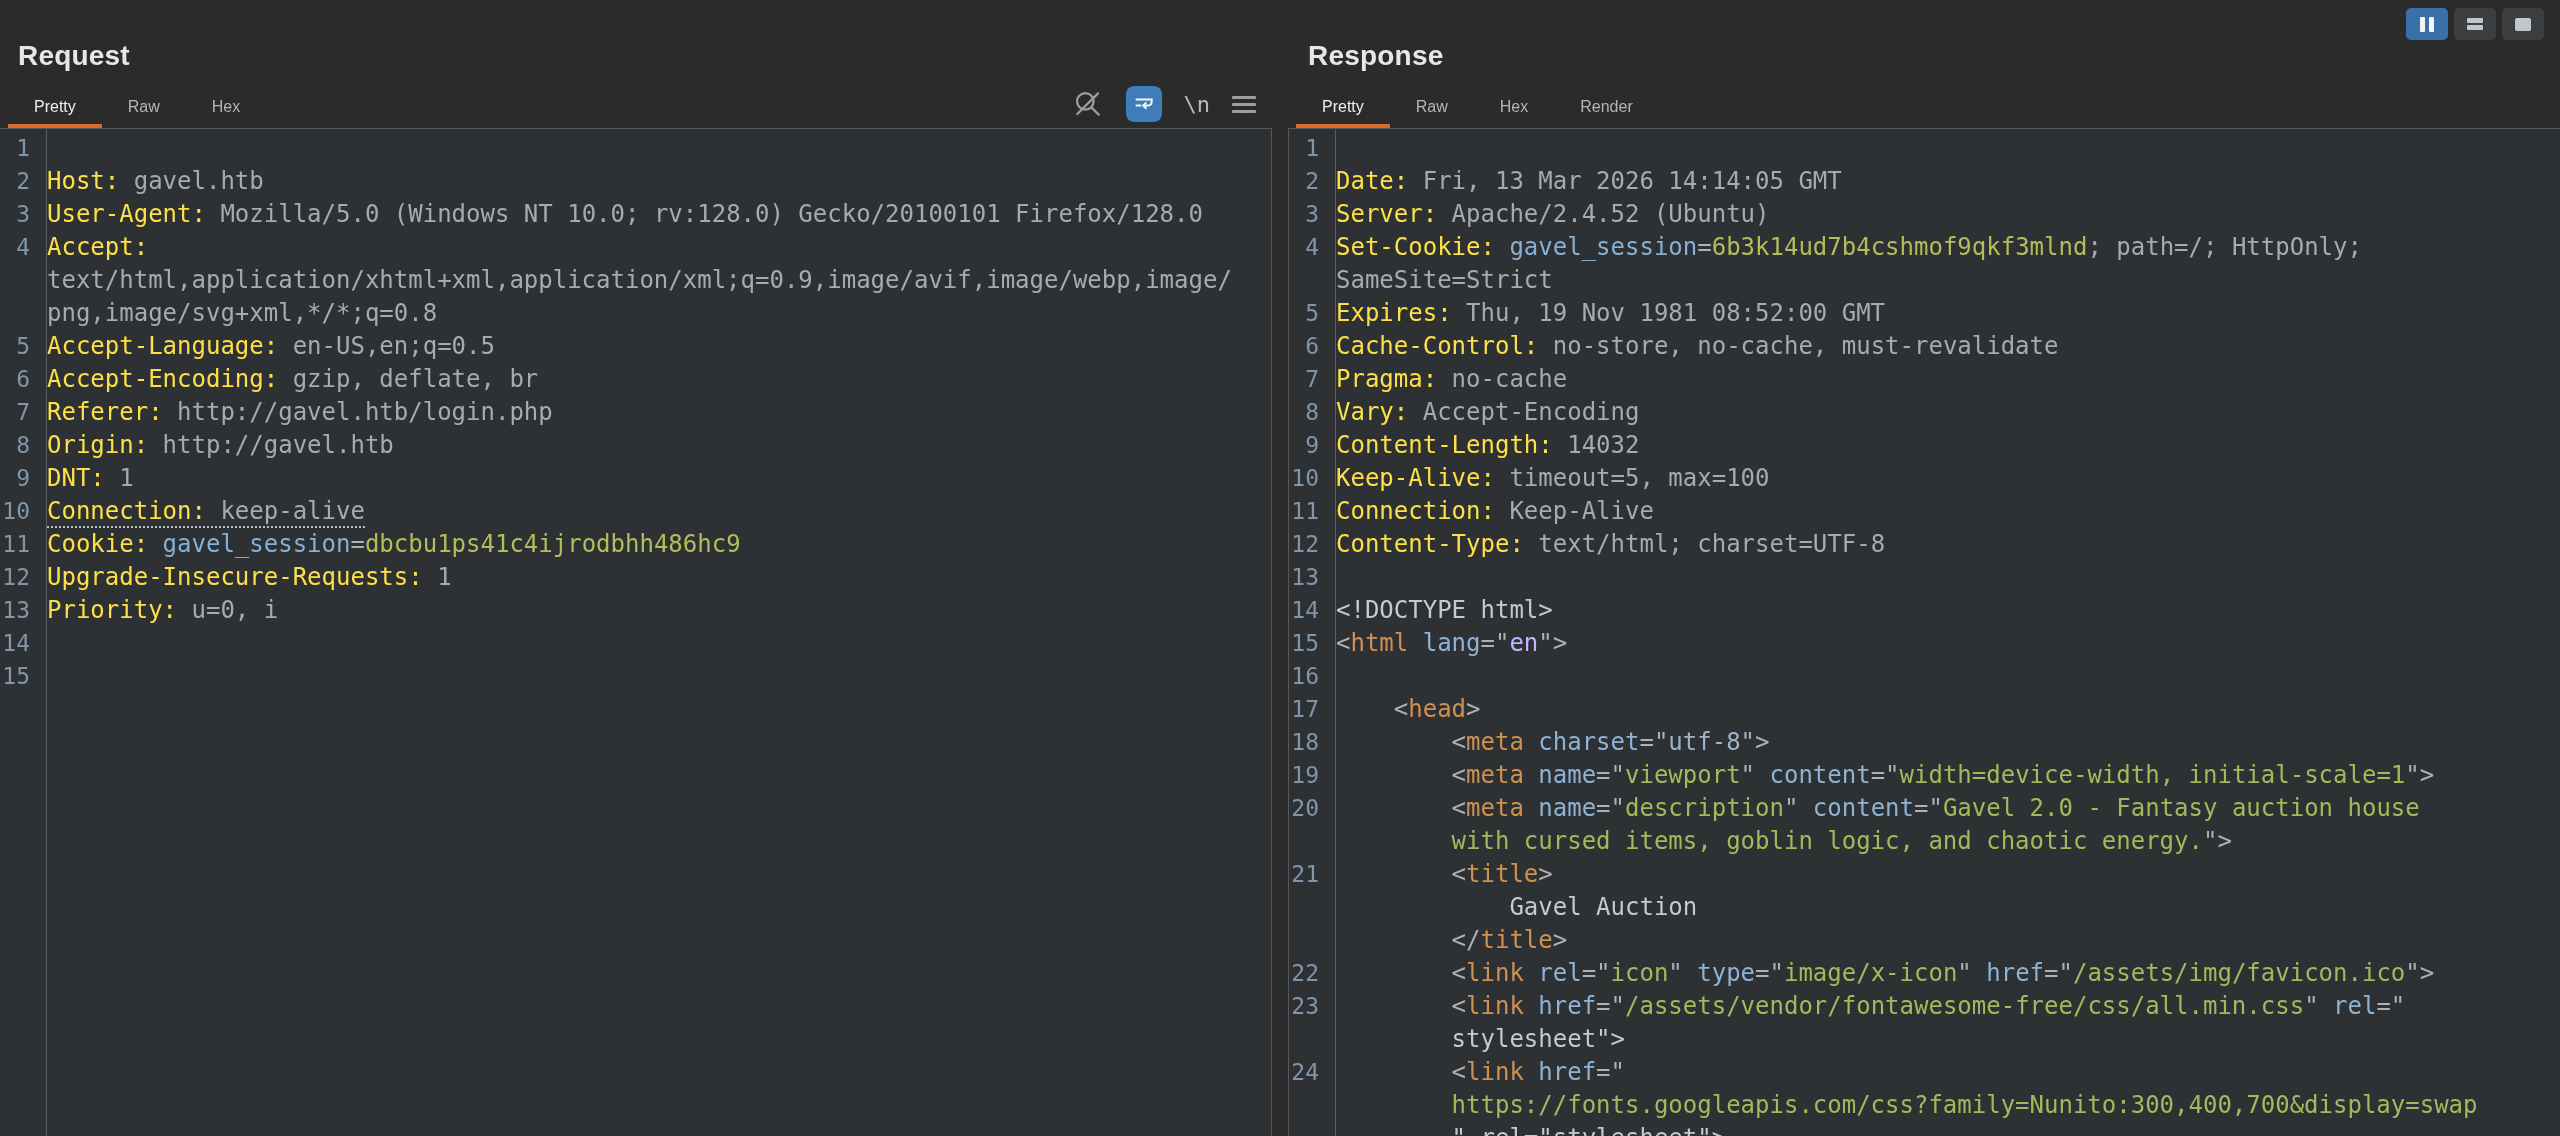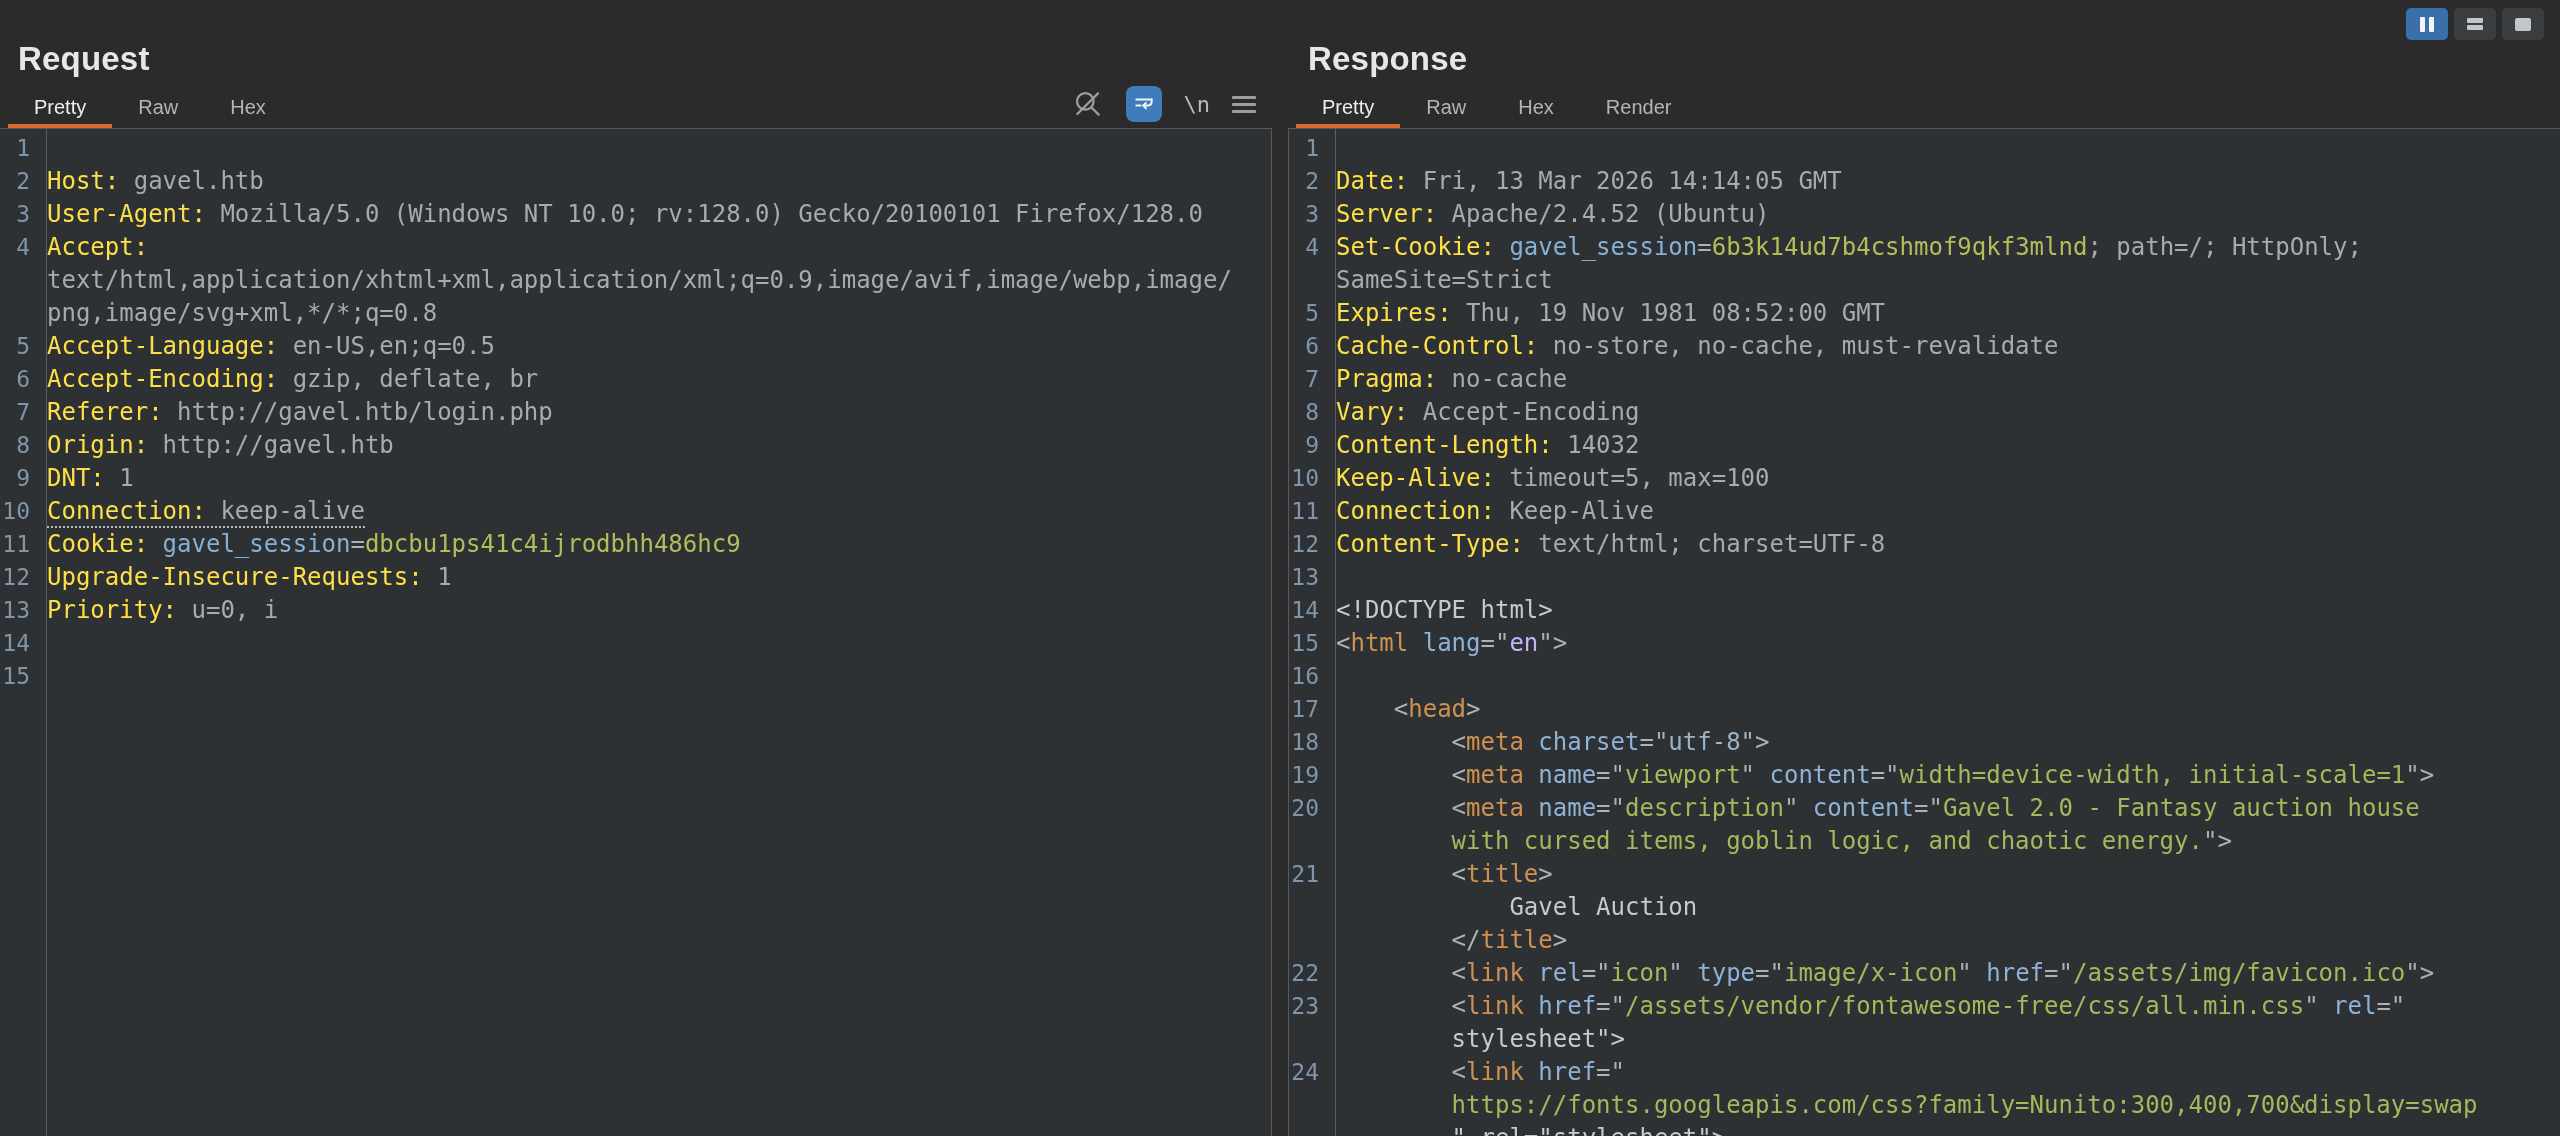--- a/index.html
+++ b/index.html
@@ -13,26 +13,26 @@
   .icon-cols { display:flex; gap:4px; }
   .icon-cols i { display:block; width:5px; height:15px; background:#f2f4f5; border-radius:1px; }
   .icon-rows i { display:block; width:16px; height:5px; background:#c3c6c8; border-radius:1px; margin:2px 0; }
   .icon-single { width:16px; height:13px; background:#c3c6c8; border-radius:2px; }
 
   
   .pane { position:absolute; top:0; height:1136px; }
   .pane-request  { left:0;     width:1272px; }
   .pane-response { left:1288px; width:1492px; }
 
-  .pane-title { font-size:33px; font-weight:700; color:#e5e7e9; padding-left:18px; margin-top:40px; letter-spacing:0.2px; }
+  .pane-title { font-size:28px; font-weight:700; color:#e5e7e9; padding-left:18px; margin-top:40px; letter-spacing:0.2px; }
   .pane-response .pane-title { padding-left:20px; }
 
   .tabbar { position:absolute; top:88px; left:0; right:0; height:40px; display:flex; align-items:flex-end; }
   .tabs { display:flex; padding-left:8px; height:100%; align-items:stretch; }
-  .tab { padding:8px 26px 6px 26px; font-size:20px; color:#b2b6b9; display:flex; align-items:center; cursor:pointer; border-bottom:4px solid transparent; }
+  .tab { padding:8px 26px 6px 26px; font-size:16px; color:#b2b6b9; display:flex; align-items:center; cursor:pointer; border-bottom:4px solid transparent; }
   .tab.active { color:#eceeef; border-bottom:4px solid #d96c2c; }
 
   .tools { margin-left:auto; display:flex; align-items:center; gap:22px; padding-right:16px; padding-bottom:6px; }
   .tool { display:flex; align-items:center; justify-content:center; cursor:pointer; }
   .nl-glyph { font-family:"DejaVu Sans Mono", monospace; font-size:22px; color:#b7babd; }
   .wrap-btn { width:36px; height:36px; border-radius:8px; background:#3e7cba; display:flex; align-items:center; justify-content:center; }
   .burger i { display:block; width:24px; height:3px; background:#9a9ea1; border-radius:1px; margin:4px 0; }
 
   
   .editor { position:absolute; top:128px; left:0; right:0; bottom:0; background:#2d3134; border-top:1px solid #56595c; overflow:hidden; }

